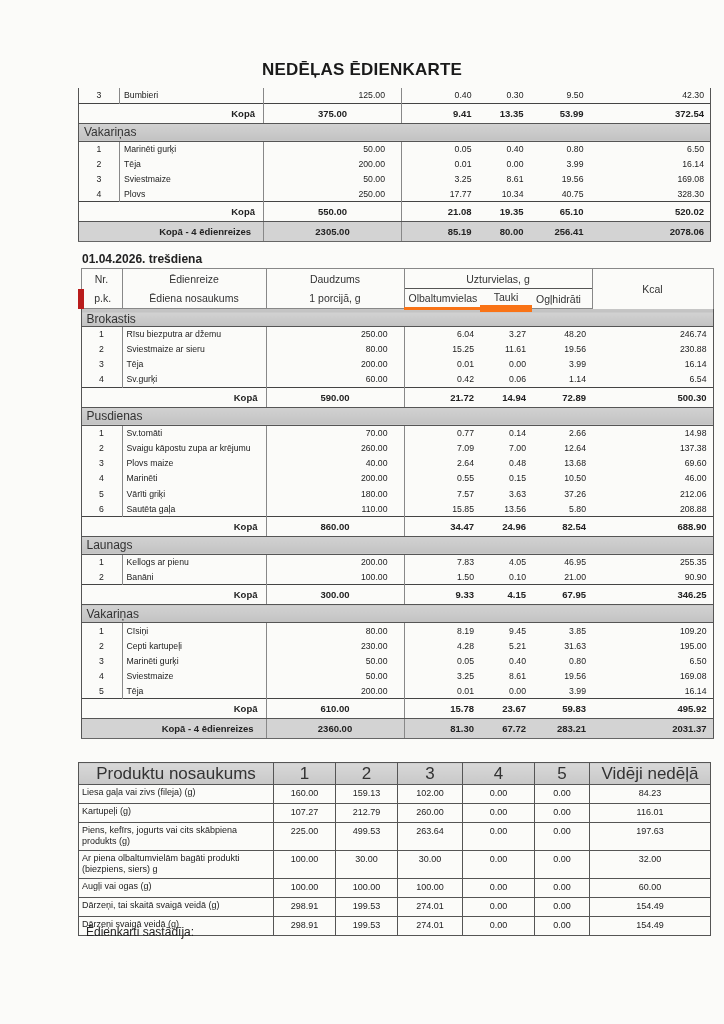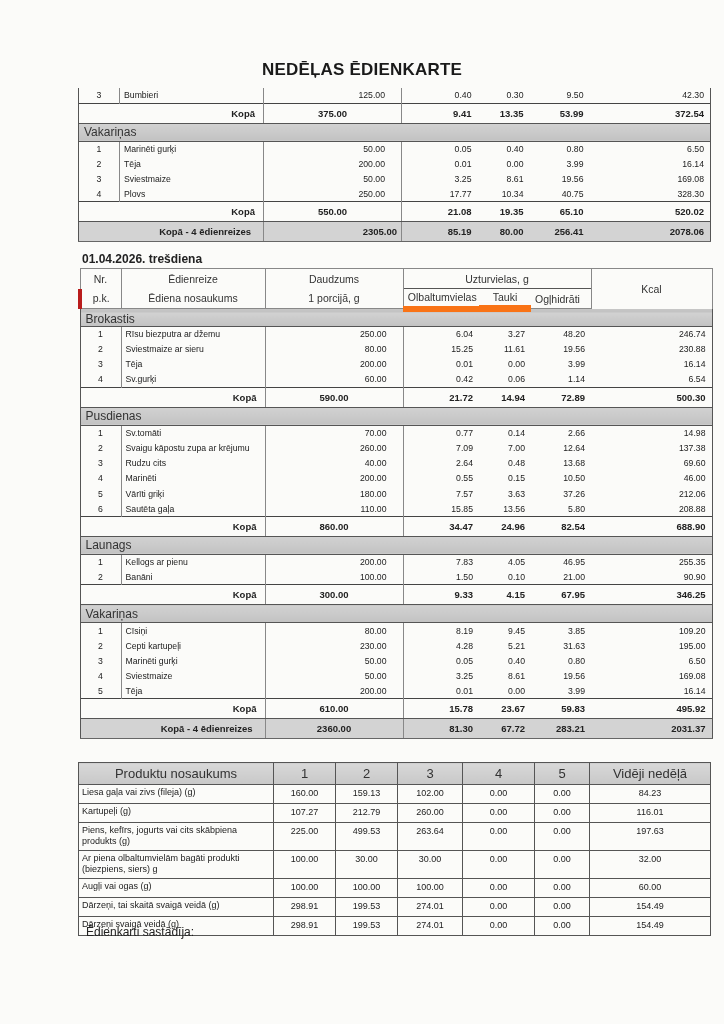--- a/index.html
+++ b/index.html
@@ -57,21 +57,21 @@
 
   .summary { position: absolute; left: 78px; top: 762px; width: 632px; font-size: 9px; }
   .summary col.s0 { width: 195px; }
   .summary col.s1 { width: 62px; }
   .summary col.s2 { width: 62px; }
   .summary col.s3 { width: 65px; }
   .summary col.s4 { width: 72px; }
   .summary col.s5 { width: 55px; }
   .summary col.s6 { width: 121px; }
   .summary th {
-    background: linear-gradient(#d8d8d8, #c8c8c8); font-weight: normal; font-size: 13px;
+    background: linear-gradient(#d8d8d8, #c8c8c8); font-weight: normal; font-size: 17px;
     color: #333; height: 22px; border: 1px solid #555;
   }
   .summary td { border: 1px solid #555; height: 19px; text-align: center; vertical-align: top; padding-top: 3px; }
   .summary td.pname { text-align: left; padding-left: 3px; font-size: 9px; line-height: 10.5px; padding-top: 2px; }
   .summary tr.tall td { height: 28px; }
 
   .footer { position: absolute; left: 86px; top: 925px; font-size: 12px; color: #222; }
 </style>
 </head>
 <body>
@@ -149,21 +149,21 @@
       <tr class="total">
         <td class="label" colspan="2">Kopā</td>
         <td class="qty" style="text-align: center; padding-right: 4px;">550.00</td>
         <td class="num">21.08</td>
         <td class="num">19.35</td>
         <td class="num">65.10</td>
         <td class="num last" colspan="2">520.02</td>
       </tr>
       <tr class="grand">
         <td class="label" colspan="2">Kopā -  4 ēdienreizes</td>
-        <td class="qty" style="text-align: right; padding-right: 4px;">2305.00</td>
+        <td class="qty" style="text-align: center; padding-right: 4px;">2305.00</td>
         <td class="num">85.19</td>
         <td class="num">80.00</td>
         <td class="num">256.41</td>
         <td class="num last" colspan="2">2078.06</td>
       </tr>
     </tbody>
 </table>
 
 <div class="date">01.04.2026.  trešdiena</div>
 
@@ -180,24 +180,24 @@
     </colgroup>
   <thead>
     <tr class="head">
       <td style="border-left:1px solid #888;">Nr.</td>
       <td class="b">Ēdienreize</td>
       <td class="b">Daudzums</td>
       <td class="b" colspan="3">Uzturvielas, g</td>
       <td class="kc" rowspan="2" colspan="2"><span>Kcal</span></td>
     </tr>
     <tr class="head">
-      <td style="border-top:none;border-left:4px solid #b91c1c;border-bottom:1px solid #888;margin-left:12px;">p.k.</td>
+      <td style="border-top:none;border-left:6px solid #b91c1c;border-bottom:1px solid #888;margin-left:12px;">p.k.</td>
       <td class="b" style="border-top:none;border-bottom:1px solid #888;">Ēdiena nosaukums</td>
       <td class="b" style="border-top:none;border-bottom:1px solid #888;">1 porcijā, g</td>
-      <td class="b sub" style="border-bottom:6px solid #f97316;text-align:center;padding-right:2px;">Olbaltumvielas</td>
+      <td class="b sub" style="border-bottom:3px solid #f97316;text-align:left;padding-right:2px;">Olbaltumvielas</td>
       <td class="sub" style="border-bottom:7px solid #f97316;margin-top:16px;">Tauki</td>
       <td class="sub" style="border-bottom:1px solid #888;text-align:left;">Ogļhidrāti</td>
     </tr>
   </thead>
   <tbody id="day-body">
       <tr class="section">
         <td colspan="8">Brokastis</td>
       </tr>
       <tr class="item">
         <td class="nr">1</td>
@@ -259,21 +259,21 @@
         <td class="nr">2</td>
         <td class="name">Svaigu kāpostu zupa ar krējumu</td>
         <td class="qty">260.00</td>
         <td class="num">7.09</td>
         <td class="num">7.00</td>
         <td class="num">12.64</td>
         <td class="num last" colspan="2">137.38</td>
       </tr>
       <tr class="item">
         <td class="nr">3</td>
-        <td class="name">Rudzu cits</td>
+        <td class="name">Plovs maize</td>
         <td class="qty">40.00</td>
         <td class="num">2.64</td>
         <td class="num">0.48</td>
         <td class="num">13.68</td>
         <td class="num last" colspan="2">69.60</td>
       </tr>
       <tr class="item">
         <td class="nr">4</td>
         <td class="name">Marinēti</td>
         <td class="qty">200.00</td>

